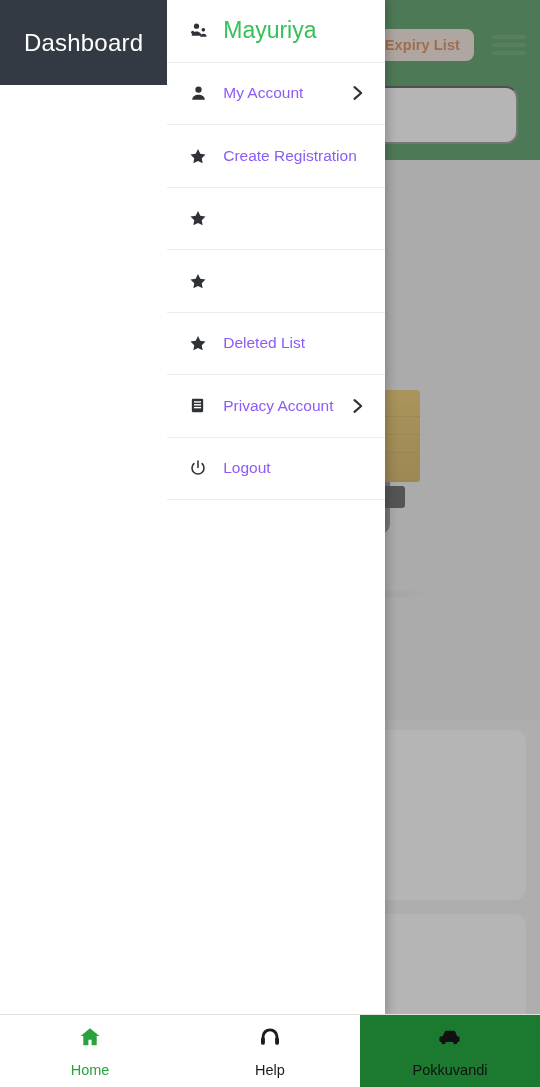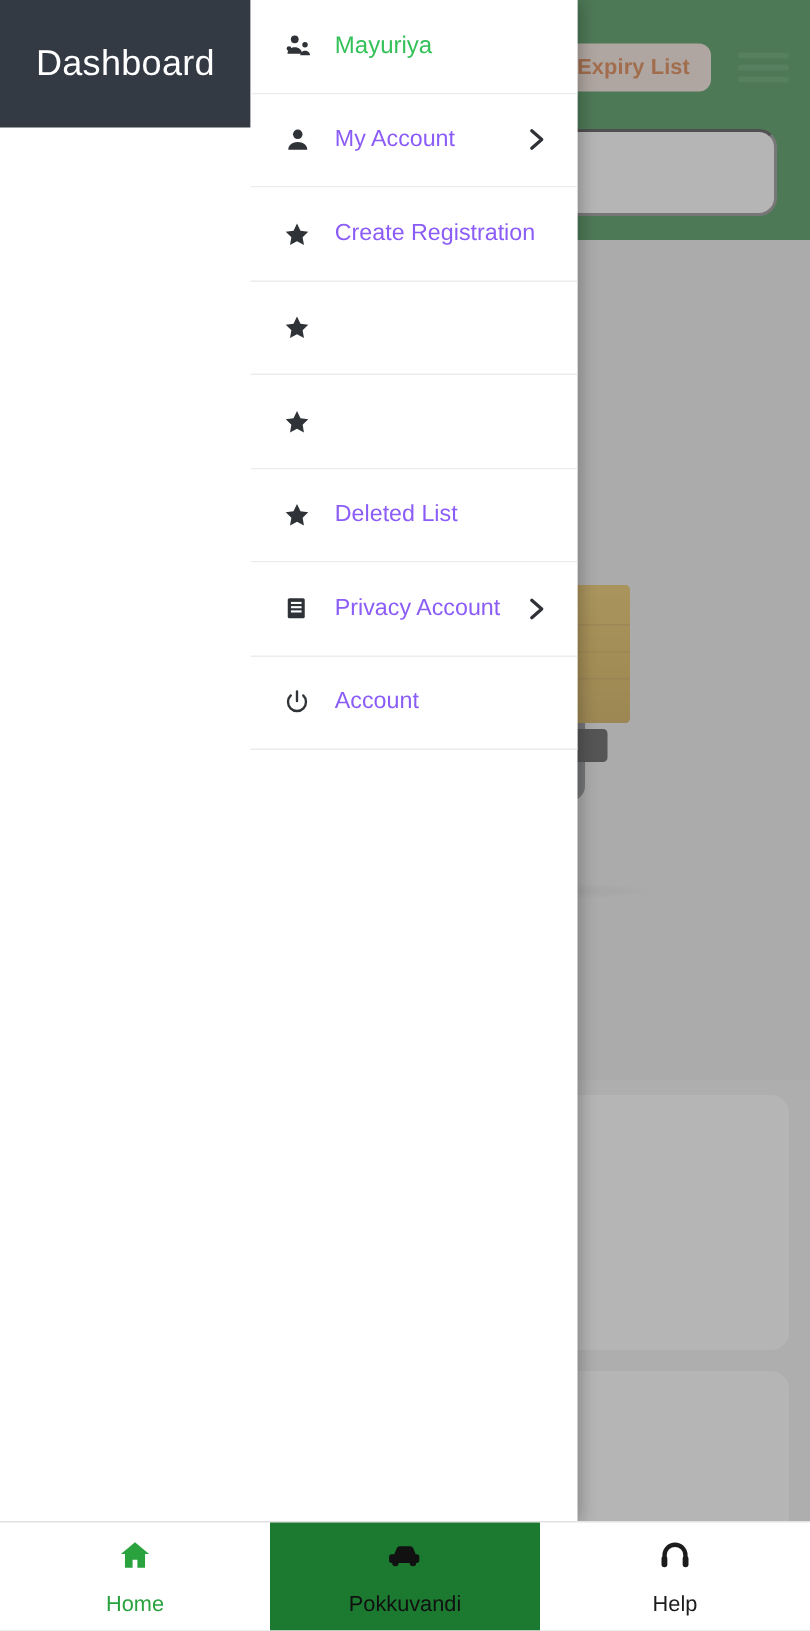--- a/index.html
+++ b/index.html
@@ -309,21 +309,21 @@
     color: #2f3237;
   }
   .drawer-item .di-label {
     font-size: 15.5px;
     color: #8b5cf6;
     margin-left: 4px;
     white-space: nowrap;
   }
   .drawer-item.user .di-label {
     color: #35c15a;
-    font-size: 16px;
+    font-size: 23px;
   }
   .drawer-item .di-chevron {
     margin-left: auto;
     color: #2f3237;
     display: flex;
     align-items: center;
   }
   .drawer-filler {
     background: #fff;
     flex: 1;
@@ -511,53 +511,53 @@
         </span>
       </div>
 
       <div class="drawer-item">
         <span class="di-icon">
           <svg width="18" height="18" viewBox="0 0 24 24" fill="none" stroke="currentColor" stroke-width="2.1" stroke-linecap="round">
             <path d="M6.5 6.2a8 8 0 1 0 11 0"></path>
             <line x1="12" y1="2.6" x2="12" y2="11.2"></line>
           </svg>
         </span>
-        <span class="di-label">Account</span>
+        <span class="di-label">Logout</span>
       </div>
 
       <div class="drawer-filler"></div>
     </div>
   </div>
 
   <div class="bottom-nav">
 
     <div class="nav-item home">
       <span class="nav-icon">
         <svg width="24" height="24" viewBox="0 0 24 24" fill="currentColor">
           <path d="M12 3.2 2.6 11h2.7v9.2h5.1v-5.4h3.2v5.4h5.1V11h2.7z"></path>
         </svg>
       </span>
       <span class="nav-label">Home</span>
-    </div>
-
-    <div class="nav-item pokku">
-      <span class="nav-icon">
-        <svg width="26" height="26" viewBox="0 0 24 24" fill="currentColor">
-          <path d="M5.4 11.2 7 7.4a1.9 1.9 0 0 1 1.7-1.1h6.6a1.9 1.9 0 0 1 1.7 1.1l1.6 3.8h.6a1.6 1.6 0 0 1 1.6 1.6v2.5a1.3 1.3 0 0 1-1.3 1.3h-.6a2 2 0 1 1-4 0H8.1a2 2 0 1 1-4 0h-.6a1.3 1.3 0 0 1-1.3-1.3v-2.5a1.6 1.6 0 0 1 1.6-1.6z"></path>
-        </svg>
-      </span>
-      <span class="nav-label">Pokkuvandi</span>
     </div>
 
     <div class="nav-item help">
       <span class="nav-icon">
         <svg width="24" height="24" viewBox="0 0 24 24" fill="currentColor">
           <path d="M12 3.4A8.4 8.4 0 0 0 3.6 11.8v3.1h2.9v-3.1a5.5 5.5 0 1 1 11 0v3.1h2.9v-3.1A8.4 8.4 0 0 0 12 3.4z"></path>
           <rect x="3" y="12.4" width="3.9" height="7.4" rx="1.9"></rect>
           <rect x="17.1" y="12.4" width="3.9" height="7.4" rx="1.9"></rect>
         </svg>
       </span>
       <span class="nav-label">Help</span>
     </div>
 
+    <div class="nav-item pokku">
+      <span class="nav-icon">
+        <svg width="26" height="26" viewBox="0 0 24 24" fill="currentColor">
+          <path d="M5.4 11.2 7 7.4a1.9 1.9 0 0 1 1.7-1.1h6.6a1.9 1.9 0 0 1 1.7 1.1l1.6 3.8h.6a1.6 1.6 0 0 1 1.6 1.6v2.5a1.3 1.3 0 0 1-1.3 1.3h-.6a2 2 0 1 1-4 0H8.1a2 2 0 1 1-4 0h-.6a1.3 1.3 0 0 1-1.3-1.3v-2.5a1.6 1.6 0 0 1 1.6-1.6z"></path>
+        </svg>
+      </span>
+      <span class="nav-label">Pokkuvandi</span>
+    </div>
+
   </div>
 
 </div>
 
 </body></html>

